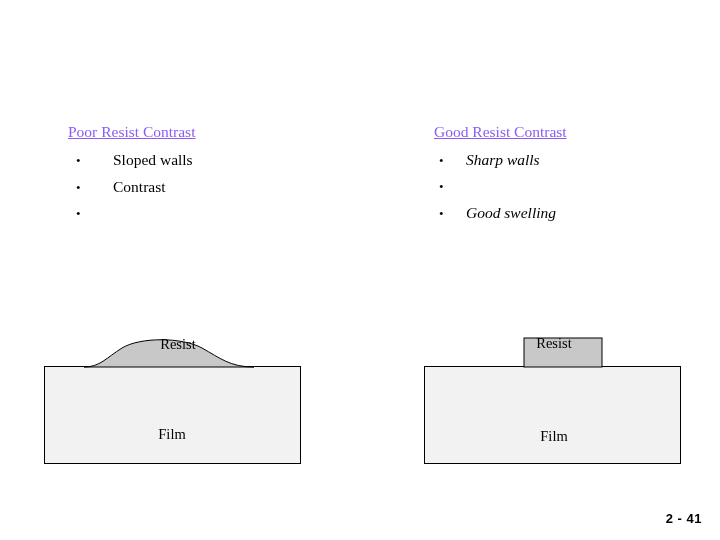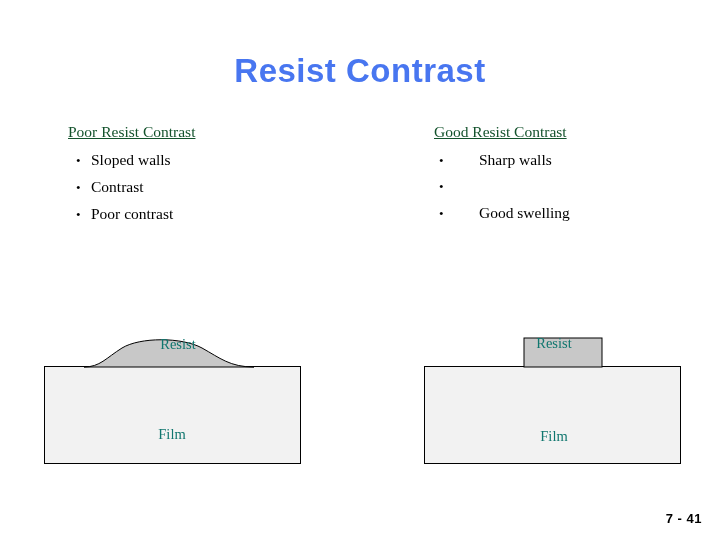--- a/index.html
+++ b/index.html
@@ -32,21 +32,21 @@
   }
   .column {
     position: absolute;
     top: 121px;
   }
   .column.left  { left: 68px;  width: 300px; }
   .column.right { left: 434px; width: 300px; }
 
   .col-heading {
     font-size: 15.5px;
-    color: #14532d;
+    color: #8b5cf6;
     text-decoration: underline;
     line-height: 22px;
     margin-bottom: 4px;
   }
   .bullet-list {
     margin: 0;
     padding: 0;
     list-style: none;
   }
   .bullet-row {
@@ -57,24 +57,24 @@
     color: #000000;
   }
   .bullet-mark {
     width: 10px;
     flex: 0 0 10px;
     margin-left: 8px;
     font-size: 13px;
     line-height: 26px;
   }
   .bullet-text {
-    margin-left: 5px;
+    margin-left: 27px;
   }
   .column.right .bullet-mark { margin-left: 5px; }
-  .column.right .bullet-text { margin-left: 30px; }
+  .column.right .bullet-text { margin-left: 17px; font-style: italic; }
 
   
   .diagram {
     position: absolute;
   }
   #diagram-poor  { left: 44px;  top: 320px; width: 300px; height: 155px; }
   #diagram-good  { left: 424px; top: 320px; width: 300px; height: 155px; }
 
   .film-box {
     position: absolute;
@@ -86,21 +86,21 @@
     border: 1px solid #000000;
     box-sizing: border-box;
   }
   #diagram-good .film-box {
     left: 0;
     width: 257px;
   }
   .label {
     position: absolute;
     font-size: 14.5px;
-    color: #0f766e;
+    color: #000000;
     text-align: center;
     white-space: nowrap;
   }
   .resist-label-poor { left: 104px; top: 16px; width: 60px; }
   .film-label-poor   { left: 98px;  top: 106px; width: 60px; }
   .resist-label-good { left: 100px; top: 15px; width: 60px; }
   .film-label-good   { left: 100px; top: 108px; width: 60px; }
 
   .svg-shape {
     position: absolute;
@@ -118,36 +118,34 @@
     font-weight: bold;
     color: #000000;
     letter-spacing: 0.5px;
   }
 </style>
 </head>
 <body>
 
 <div class="slide">
 
-  <div id="slide-title">Resist Contrast</div>
 
   <div class="column left">
     <div class="col-heading">Poor Resist Contrast</div>
     <ul class="bullet-list">
       <li class="bullet-row">
         <span class="bullet-mark">•</span>
         <span class="bullet-text">Sloped walls</span>
       </li>
       <li class="bullet-row">
         <span class="bullet-mark">•</span>
         <span class="bullet-text">Contrast</span>
       </li>
       <li class="bullet-row">
         <span class="bullet-mark">•</span>
-        <span class="bullet-text">Poor contrast</span>
       </li>
     </ul>
   </div>
 
   <div class="column right">
     <div class="col-heading">Good Resist Contrast</div>
     <ul class="bullet-list">
       <li class="bullet-row">
         <span class="bullet-mark">•</span>
         <span class="bullet-text">Sharp walls</span>
@@ -173,15 +171,15 @@
 
   <div class="diagram" id="diagram-good">
     <div class="film-box"></div>
     <svg class="svg-shape" width="300" height="155" viewBox="0 0 300 155">
       <rect x="100" y="18" width="78" height="29" fill="#c8c8c8" stroke="#000000" stroke-width="1"></rect>
     </svg>
     <div class="label resist-label-good">Resist</div>
     <div class="label film-label-good">Film</div>
   </div>
 
-  <div id="page-number">7 - 41</div>
+  <div id="page-number">2 - 41</div>
 
 </div>
 
 </body></html>

